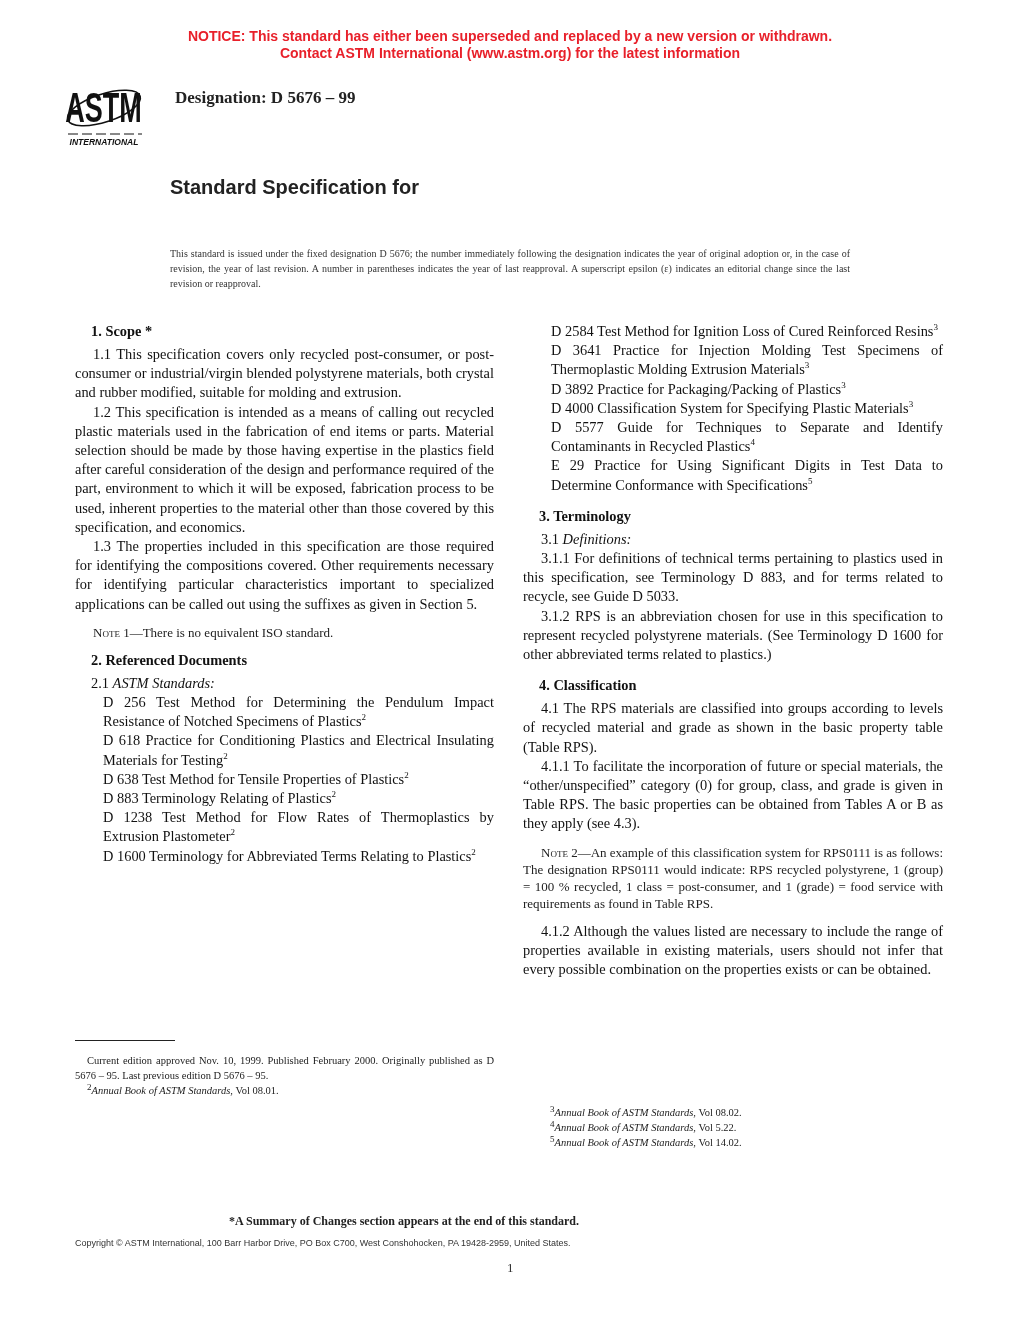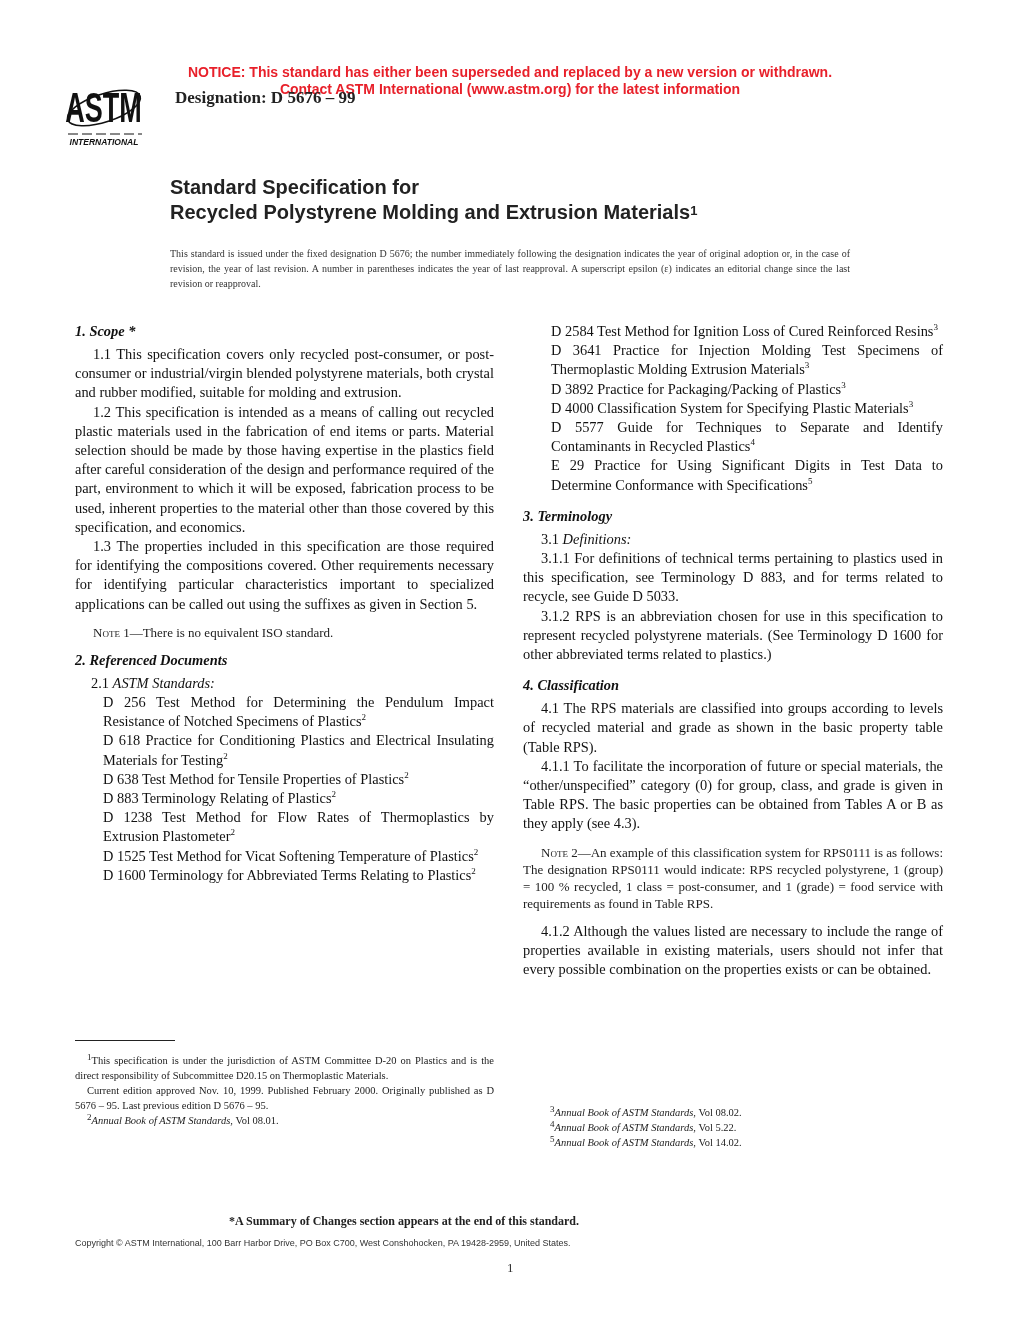--- a/index.html
+++ b/index.html
@@ -1,38 +1,38 @@
 <!DOCTYPE html>
 <html><head>
 <meta charset="utf-8">
 <style>
   html, body { margin:0; padding:0; background:#ffffff; }
   body { width:1020px; height:1320px; position:relative; overflow:hidden; color:#111; }
 
   .notice { position:absolute; top:28px; left:0; width:1020px; text-align:center; color:#e8202a;
-            font-family:"Liberation Sans", sans-serif; font-weight:bold; font-size:14px; line-height:17px;margin-top:36px; }
+            font-family:"Liberation Sans", sans-serif; font-weight:bold; font-size:14px; line-height:17px; }
 
   .logo { position:absolute; left:62px; top:72px; width:100px; height:76px; }
   .designation { position:absolute; left:175px; top:88px; font-family:Liberation Serif, serif;
                  font-size:17px; font-weight:bold; color:#222; }
 
   .title { position:absolute; left:170px; top:175px; font-family:"Liberation Sans", sans-serif;
            font-weight:bold; font-size:20px; line-height:25px; color:#222; }
   .title sup { font-size:13px; vertical-align:top; position:relative; top:-2px; }
 
   .issued { position:absolute; left:170px; top:246px; width:680px; font-family:"Liberation Serif", serif;
             font-size:10px; line-height:15px; color:#333; text-align:justify; }
 
   .col { position:absolute; font-family:"Liberation Serif", serif; font-size:14.4px; line-height:19.2px; color:#111; }
   .col.left { left:75px; top:322px; width:419px; }
   .col.right { left:523px; top:322px; width:420px; }
 
   .col p { margin:0; text-align:justify; text-indent:0; }
   .para { text-indent:18px !important; }
-  h2 { margin:0 0 4px 0; font-size:14.4px; font-weight:bold; line-height:19px;font-style:italic; }
+  h2 { margin:0 0 4px 16px; font-size:14.4px; font-weight:bold; line-height:19px; }
   .note { font-size:13px; line-height:17px; color:#222; margin:10px 0 10px 0 !important; }
   .note .lead { font-variant:small-caps; }
   .note.indent { text-indent:18px; }
   .ref { padding-left:28px; text-indent:-12px; text-align:justify; }
   .ref sup, .fn sup, .col sup { font-size:9px; line-height:0; }
   .sub { padding-left:16px; }
   em { font-style:italic; }
 
   .footnotes-left { position:absolute; left:75px; top:1040px; width:419px; font-family:"Liberation Serif", serif; font-size:10.5px; line-height:15px; color:#222; }
   .footnotes-left .rule { width:100px; border-top:1px solid #222; margin-bottom:12px; }
@@ -56,40 +56,38 @@
     <ellipse cx="42" cy="36" rx="38" ry="14" fill="none" stroke="#111" stroke-width="1.6" transform="rotate(-18 42 36)"></ellipse>
     <text x="42" y="52" text-anchor="middle" font-family="Liberation Sans, sans-serif" font-weight="bold" font-size="30" fill="#111" transform="scale(0.9,1.4) translate(4,-16)">ASTM</text>
     <line x1="6" y1="62" x2="80" y2="62" stroke="#111" stroke-width="1" stroke-dasharray="10 4"></line>
     <text x="42" y="73" text-anchor="middle" font-family="Liberation Sans, sans-serif" font-weight="bold" font-style="italic" font-size="8.5" fill="#111">INTERNATIONAL</text>
   </svg>
 </div>
 <div class="designation">Designation: D 5676 – 99</div>
 
 <div class="title">
   <div>Standard Specification for</div>
-  <div><span>Recycled Polystyrene Molding and Extrusion Materials</span><sup>1</sup></div>
 </div>
 
 <div class="issued">This standard is issued under the fixed designation D 5676; the number immediately following the designation indicates the year of original adoption or, in the case of revision, the year of last revision. A number in parentheses indicates the year of last reapproval. A superscript epsilon (ε) indicates an editorial change since the last revision or reapproval.</div>
 
 <div class="col left">
   <h2>1. Scope *</h2>
   <p class="para">1.1 This specification covers only recycled post-consumer, or post-consumer or industrial/virgin blended polystyrene materials, both crystal and rubber modified, suitable for molding and extrusion.</p>
   <p class="para">1.2 This specification is intended as a means of calling out recycled plastic materials used in the fabrication of end items or parts. Material selection should be made by those having expertise in the plastics field after careful consideration of the design and performance required of the part, environment to which it will be exposed, fabrication process to be used, inherent properties to the material other than those covered by this specification, and economics.</p>
   <p class="para">1.3 The properties included in this specification are those required for identifying the compositions covered. Other requirements necessary for identifying particular characteristics important to specialized applications can be called out using the suffixes as given in Section 5.</p>
   <p class="note indent"><span class="lead">Note 1</span><span>—There is no equivalent ISO standard.</span></p>
 
   <h2 style="margin-top:4px;">2. Referenced Documents</h2>
   <p class="sub"><span>2.1</span> <em>ASTM Standards:</em></p>
   <p class="ref"><span>D 256 Test Method for Determining the Pendulum Impact Resistance of Notched Specimens of Plastics</span><sup>2</sup></p>
   <p class="ref"><span>D 618 Practice for Conditioning Plastics and Electrical Insulating Materials for Testing</span><sup>2</sup></p>
   <p class="ref"><span>D 638 Test Method for Tensile Properties of Plastics</span><sup>2</sup></p>
   <p class="ref"><span>D 883 Terminology Relating of Plastics</span><sup>2</sup></p>
   <p class="ref"><span>D 1238 Test Method for Flow Rates of Thermoplastics by Extrusion Plastometer</span><sup>2</sup></p>
-  <p class="ref"><span>D 1525 Test Method for Vicat Softening Temperature of Plastics</span><sup>2</sup></p>
   <p class="ref"><span>D 1600 Terminology for Abbreviated Terms Relating to Plastics</span><sup>2</sup></p>
 </div>
 
 <div class="col right">
   <p class="ref"><span>D 2584 Test Method for Ignition Loss of Cured Reinforced Resins</span><sup>3</sup></p>
   <p class="ref"><span>D 3641 Practice for Injection Molding Test Specimens of Thermoplastic Molding Extrusion Materials</span><sup>3</sup></p>
   <p class="ref"><span>D 3892 Practice for Packaging/Packing of Plastics</span><sup>3</sup></p>
   <p class="ref"><span>D 4000 Classification System for Specifying Plastic Materials</span><sup>3</sup></p>
   <p class="ref"><span>D 5577 Guide for Techniques to Separate and Identify Contaminants in Recycled Plastics</span><sup>4</sup></p>
   <p class="ref"><span>E 29 Practice for Using Significant Digits in Test Data to Determine Conformance with Specifications</span><sup>5</sup></p>
@@ -101,21 +99,20 @@
 
   <h2 style="margin-top:12px;">4. Classification</h2>
   <p class="para">4.1 The RPS materials are classified into groups according to levels of recycled material and grade as shown in the basic property table (Table RPS).</p>
   <p class="para">4.1.1 To facilitate the incorporation of future or special materials, the “other/unspecified” category (0) for group, class, and grade is given in Table RPS. The basic properties can be obtained from Tables A or B as they apply (see 4.3).</p>
   <p class="note indent"><span class="lead">Note 2</span><span>—An example of this classification system for RPS0111 is as follows: The designation RPS0111 would indicate: RPS recycled polystyrene, 1 (group) = 100 % recycled, 1 class = post-consumer, and 1 (grade) = food service with requirements as found in Table RPS.</span></p>
   <p class="para">4.1.2 Although the values listed are necessary to include the range of properties available in existing materials, users should not infer that every possible combination on the properties exists or can be obtained.</p>
 </div>
 
 <div class="footnotes-left">
   <div class="rule"></div>
-  <p class="fn"><sup>1</sup><span>This specification is under the jurisdiction of ASTM Committee D-20 on Plastics and is the direct responsibility of Subcommittee D20.15 on Thermoplastic Materials.</span></p>
   <p class="fn">Current edition approved Nov. 10, 1999. Published February 2000. Originally published as D 5676 – 95. Last previous edition D 5676 – 95.</p>
   <p class="fn"><sup>2</sup><em>Annual Book of ASTM Standards</em><span>, Vol 08.01.</span></p>
 </div>
 
 <div class="footnotes-right">
   <p class="fn"><sup>3</sup><em>Annual Book of ASTM Standards</em><span>, Vol 08.02.</span></p>
   <p class="fn"><sup>4</sup><em>Annual Book of ASTM Standards</em><span>, Vol 5.22.</span></p>
   <p class="fn"><sup>5</sup><em>Annual Book of ASTM Standards</em><span>, Vol 14.02.</span></p>
 </div>
 

